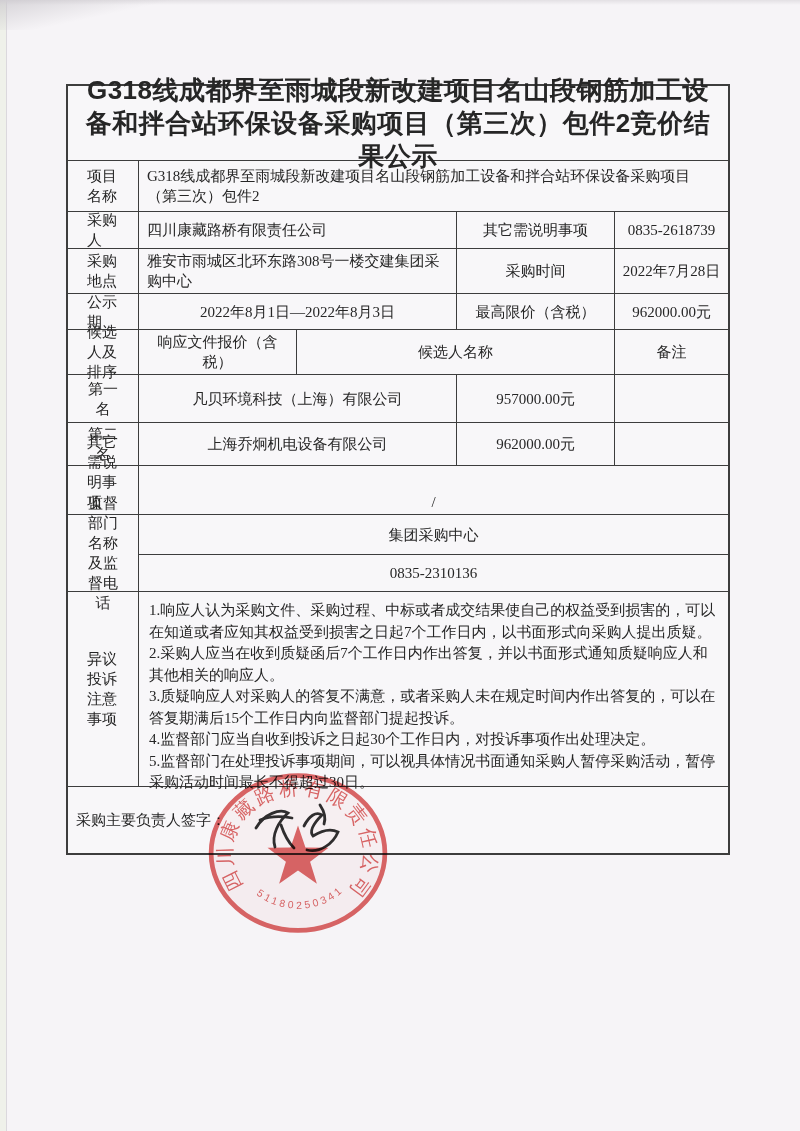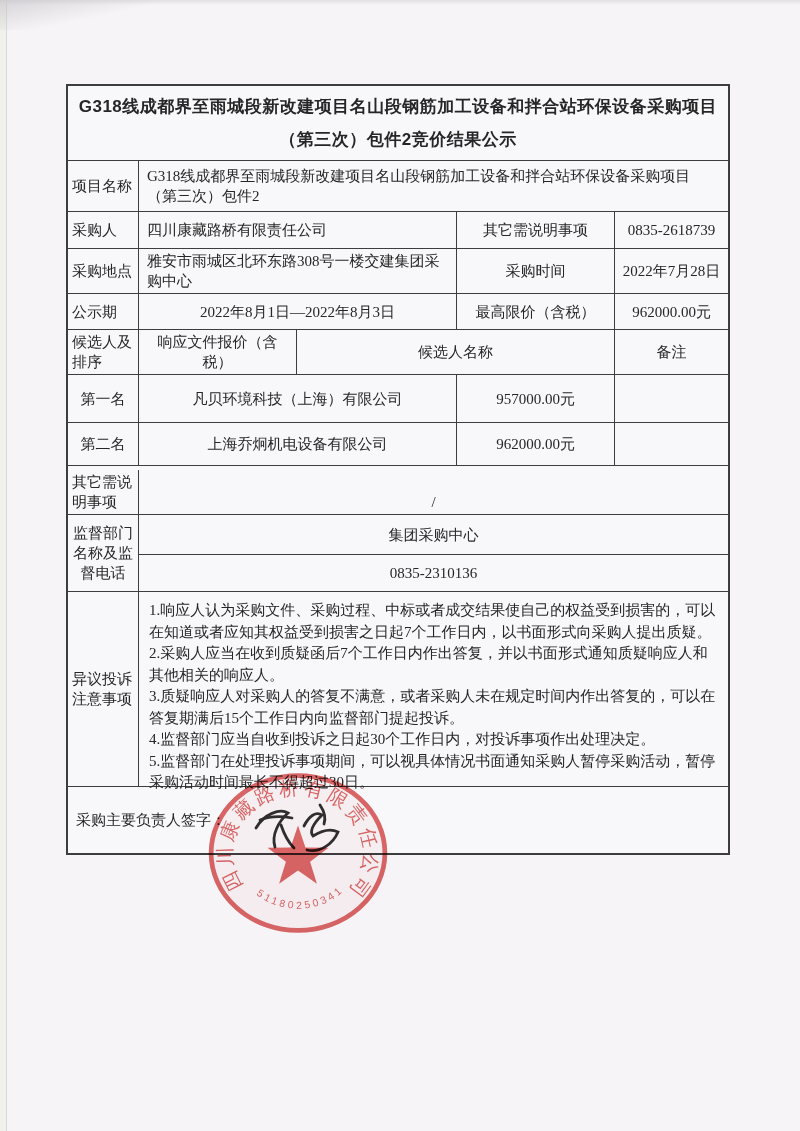--- a/index.html
+++ b/index.html
@@ -20,33 +20,33 @@
 
   .doc-table{
     position:absolute; left:66px; top:84px; width:664px;
     border:2px solid #3d3d3d; background:rgba(255,255,255,.25);
     font-size:15px; line-height:20px;
   }
   .row{ display:flex; border-bottom:1px solid #3d3d3d; }
   .row:last-child{ border-bottom:none; }
   .cell{ border-right:1px solid #3d3d3d; display:flex; align-items:center; min-width:0; }
   .cell:last-child{ border-right:none; }
-  .c1{ width:71px; padding:2px 4px; }
+  .c1{ width:71px; padding:2px 19px; }
   .c2{ width:318px; padding:2px 8px; }
   .c3{ width:158px; justify-content:center; text-align:center; padding:2px 4px; }
   .c4{ flex:1; justify-content:center; text-align:center; padding:2px 4px; }
   .span3{ flex:1; padding:2px 8px; }
   .center{ justify-content:center; text-align:center; }
 
   .r-title{ height:75px; }
   .r-title .title-cell{
     flex:1; display:flex; align-items:center; justify-content:center;
     text-align:center; padding:2px 8px;
     font-family:"Liberation Sans","DejaVu Sans",sans-serif;
-    font-weight:bold; font-size:17px; line-height:33px; letter-spacing:.5px;
+    font-weight:bold; font-size:26px; line-height:33px; letter-spacing:.5px;
   }
   .r-project{ height:51px; }
   .r-purchaser{ height:37px; }
   .r-location{ height:45px; }
   .r-publicity{ height:36px; }
   .r-candhead{ height:45px; }
   .r-first{ height:48px; }
   .r-second{ height:43px; }
   .r-other{ height:49px;align-items:flex-end; }
   .r-supervision{ height:77px; }

